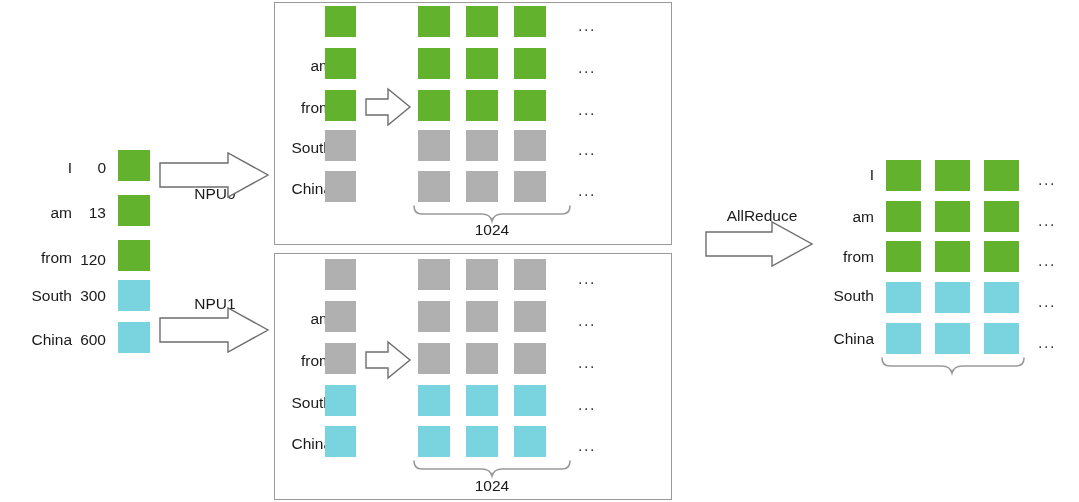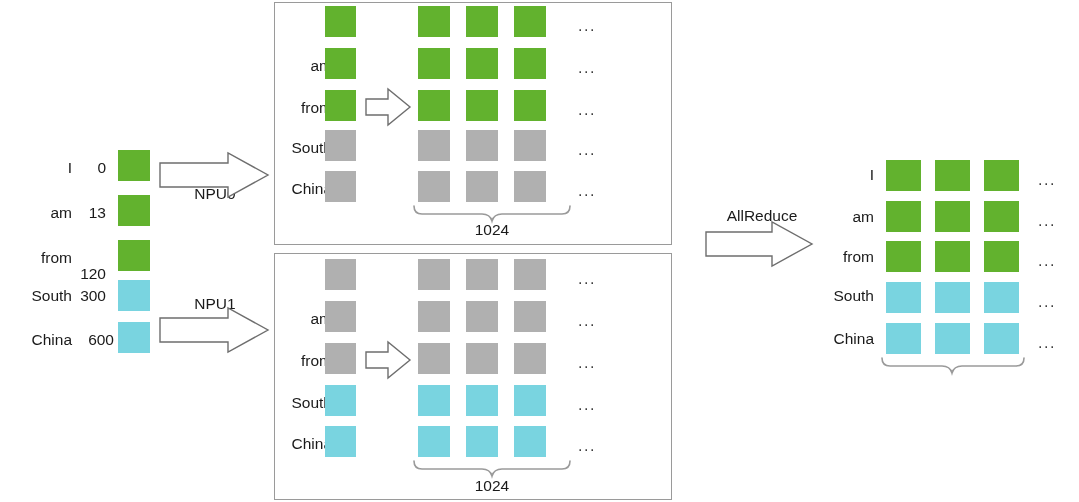--- a/index.html
+++ b/index.html
@@ -86,23 +86,23 @@
     <div class="lbl r" style="left:0px;  top:160px; width:72px;">I</div>
     <div class="lbl r" style="left:0px;  top:205px; width:72px;">am</div>
     <div class="lbl r" style="left:0px;  top:250px; width:72px;">from</div>
     <div class="lbl r" style="left:0px;  top:288px; width:72px;">South</div>
     <div class="lbl r" style="left:0px;  top:332px; width:72px;">China</div>
   </div>
 
   <div class="abs">
     <div class="lbl r" style="left:72px; top:160px; width:34px;">0</div>
     <div class="lbl r" style="left:72px; top:205px; width:34px;">13</div>
-    <div class="lbl r" style="left:72px; top:266px; width:34px;">120</div>
+    <div class="lbl r" style="left:72px; top:252px; width:34px;">120</div>
     <div class="lbl r" style="left:72px; top:288px; width:34px;">300</div>
-    <div class="lbl r" style="left:80px; top:332px; width:34px;">600</div>
+    <div class="lbl r" style="left:72px; top:332px; width:34px;">600</div>
   </div>
 
   <div class="abs">
     <div class="cell green" style="left:118px; top:150px; width:32px; height:31px;"></div>
     <div class="cell green" style="left:118px; top:195px; width:32px; height:31px;"></div>
     <div class="cell green" style="left:118px; top:240px; width:32px; height:31px;"></div>
     <div class="cell cyan" style="left:118px; top:280px; width:32px; height:31px;"></div>
     <div class="cell cyan" style="left:118px; top:322px; width:32px; height:31px;"></div>
   </div>
 

